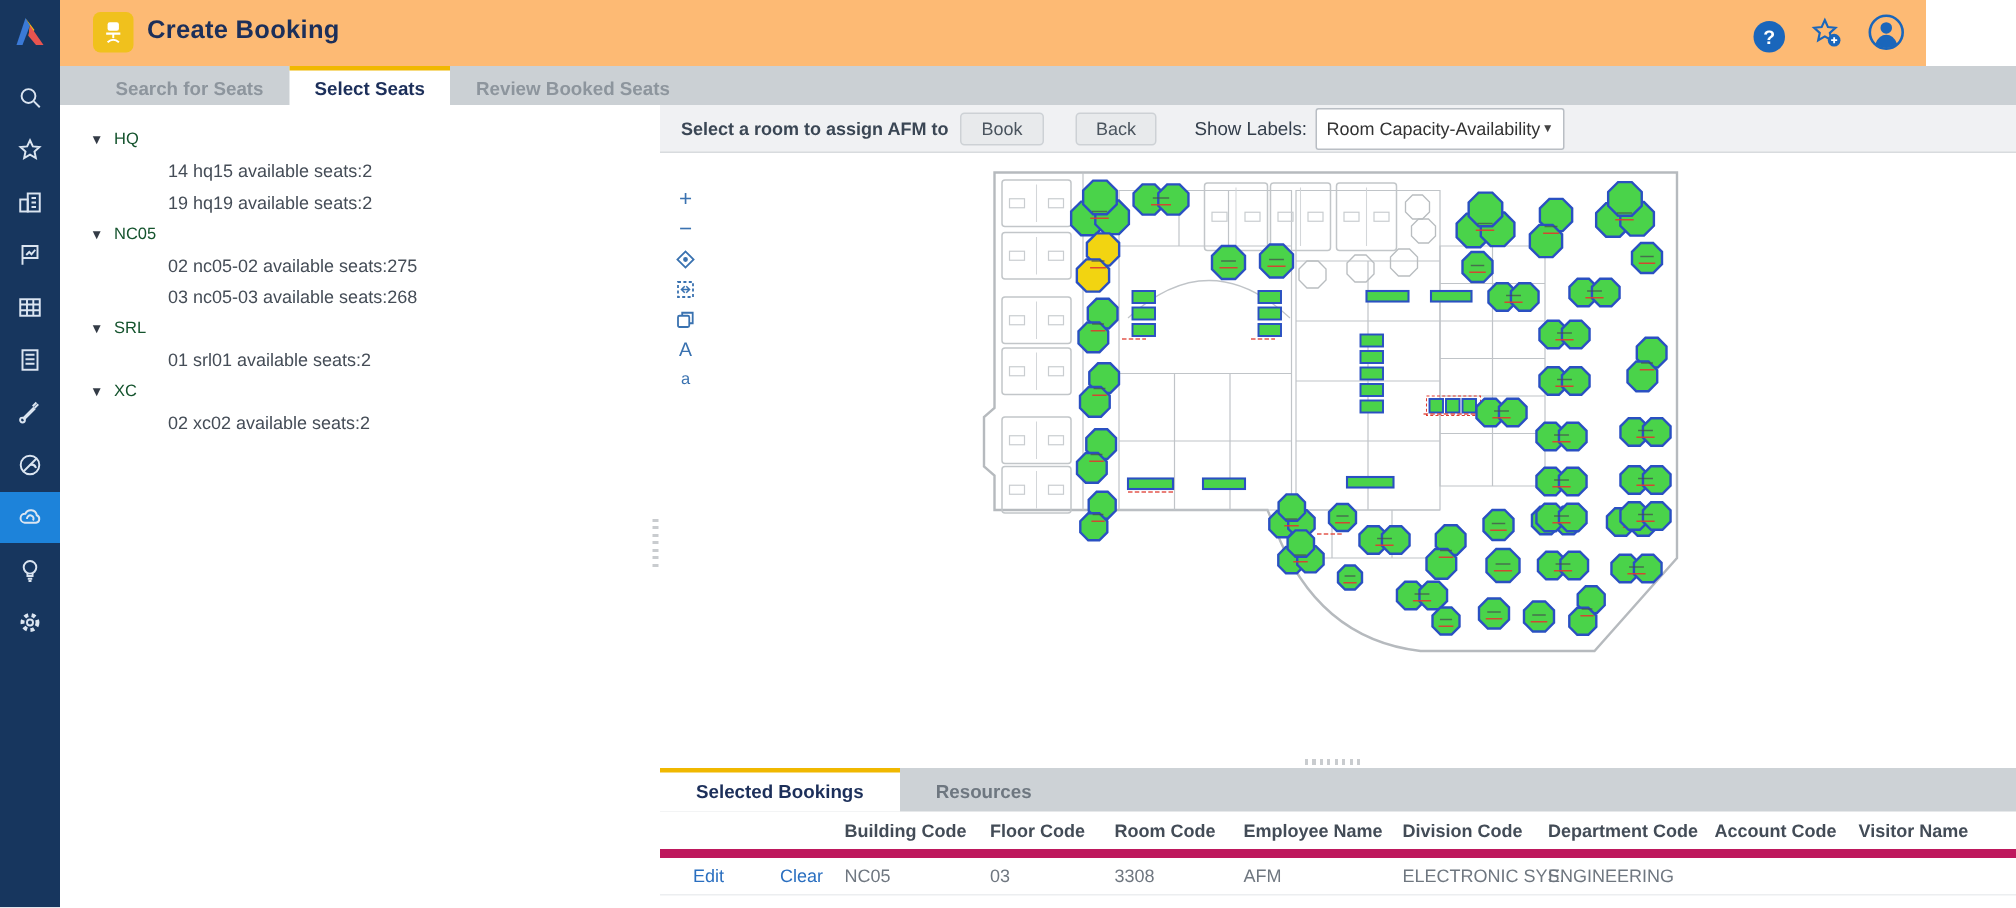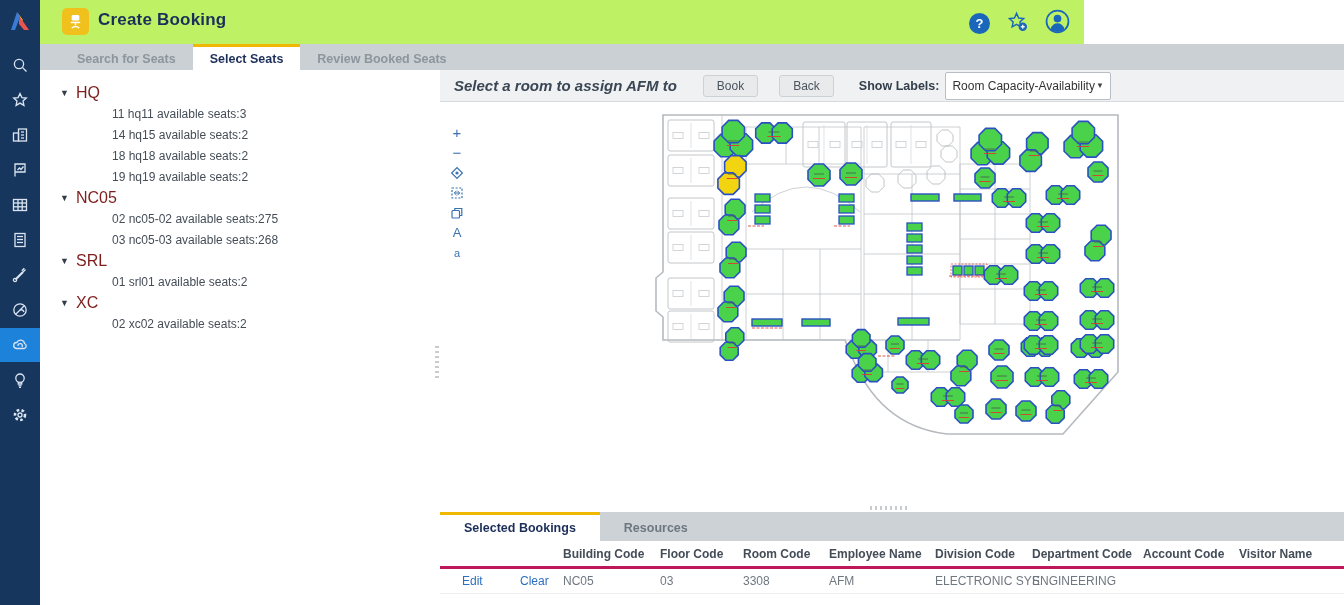--- a/index.html
+++ b/index.html
@@ -4,63 +4,63 @@
 <style>
   html,body{margin:0;padding:0;background:#fff;}
   #app{position:relative;width:1344px;height:605px;font-family:"Liberation Sans",sans-serif;overflow:hidden;background:#fff;-webkit-font-smoothing:antialiased;}
   
   #rail{position:absolute;left:0;top:0;width:40px;height:605px;background:#17365e;}
   .rail-logo{position:absolute;left:7px;top:8px;width:26px;height:26px;}
   .rail-item{position:absolute;left:0;width:40px;height:34px;display:flex;align-items:center;justify-content:center;cursor:pointer;}
   .rail-item svg{stroke:#dbe5f1;fill:none;stroke-width:1.3;}
   .rail-item.active{background:#1d83da;}
   
-  #hdr{position:absolute;left:40px;top:0;width:1044px;height:44px;background:#bef264;text-align:right;}
+  #hdr{position:absolute;left:40px;top:0;width:1244px;height:44px;background:#fdba74;text-align:right;}
   .hdr-icon-chair{position:absolute;left:22px;top:8px;width:27px;height:27px;background:#f0c11d;border-radius:5px;display:flex;align-items:center;justify-content:center;}
   .hdr-title{position:absolute;left:58px;top:10px;font-size:17px;font-weight:700;color:#1c2f5a;letter-spacing:.2px;}
   .hdr-right{position:absolute;right:14px;top:9px;display:flex;gap:16px;align-items:center;}
   .hdr-help{width:21px;height:21px;border-radius:50%;background:#1a66bb;color:#fff;font-size:13px;font-weight:700;display:flex;align-items:center;justify-content:center;cursor:pointer;}
   
   #tabs{position:absolute;left:40px;top:44px;width:1304px;height:26px;background:#cbd0d4;display:flex;align-items:stretch;padding-left:20px;box-sizing:border-box;}
   .tab{padding:0 17px;display:flex;align-items:center;font-size:12.5px;color:#8d959d;font-weight:700;cursor:pointer;border-top:3px solid transparent;box-sizing:border-box;}
   .tab.active{background:#fff;color:#1c2f5a;border-top:3px solid #f0b800;}
   
   #floorPanel{position:absolute;left:40px;top:70px;width:394px;height:535px;background:#fff;}
   .panel-head{height:26px;background:#edf0f2;border-bottom:1px solid #dde0e3;display:flex;align-items:center;padding-left:20px;font-size:12.5px;font-weight:700;color:#2e3c50;}
   #tree{padding:12px 0 0 20px;}
   .tree-group{display:flex;align-items:center;height:21px;cursor:pointer;}
   .tree-caret{color:#333b46;font-size:9px;width:16px;}
-  .tree-glabel{font-size:16px;color:#7f1d1d;}
+  .tree-glabel{font-size:11px;color:#14532d;}
   .tree-leaf{height:21px;display:flex;align-items:center;padding-left:52px;font-size:12px;color:#454d57;cursor:pointer;}
   
   #vsplit{position:absolute;left:434px;top:70px;width:6px;height:535px;background:#fff;}
   #vsplit .grip{position:absolute;left:1px;top:276px;width:4px;height:34px;background:repeating-linear-gradient(to bottom,#c9cccf 0 2px,transparent 2px 5px);}
   
   #mapPanel{position:absolute;left:440px;top:70px;width:904px;height:442px;background:#fff;}
   #mapToolbar{height:32px;background:#f0f1f3;border-bottom:1px solid #d8dbde;display:flex;align-items:center;padding-left:14px;box-sizing:border-box;}
-  .map-instruction{font-size:15px;color:#3a4654;font-weight:700;margin-right:26px;font-style:italic;}
+  .map-instruction{font-size:12px;color:#3a4654;font-weight:700;margin-right:8px;}
   .btn{background:#e8eaec;border:1px solid #cdd1d5;border-radius:3px;color:#4a545e;font-size:12px;padding:3px 13px;margin-right:21px;cursor:pointer;font-family:inherit;}
-  .show-labels{font-size:12.5px;color:#333e4b;font-weight:700;margin:0 6px 0 4px;}
+  .show-labels{font-size:12.5px;color:#333e4b;font-weight:400;margin:0 6px 0 4px;}
   .select{background:#fff;border:1px solid #b9bec4;border-radius:2px;font-size:12px;color:#333;padding:2px 6px;height:22px;display:flex;align-items:center;gap:1px;cursor:pointer;}
   .select .caret{font-size:8px;color:#444;}
   #mapBody{position:relative;width:904px;height:409px;background:#fff;overflow:hidden;}
   #mapTools{position:absolute;left:8px;top:22px;display:flex;flex-direction:column;gap:3px;color:#3a72b0;}
   .mtool{width:18px;height:17px;display:flex;align-items:center;justify-content:center;font-size:15px;cursor:pointer;}
   .mtool svg{stroke:#3a72b0;fill:none;stroke-width:1.2;}
   .mtool.tA{font-size:13px;font-weight:400;}
   .mtool.ta{font-size:11px;}
   #plan{position:absolute;left:208px;top:2px;}
   
   #bottomPanel{position:absolute;left:440px;top:512px;width:904px;height:93px;background:#fff;}
   #bottomPanel .grip-h{position:absolute;left:430px;top:-6px;width:40px;height:4px;background:repeating-linear-gradient(to right,#c9cccf 0 2px,transparent 2px 5px);}
   #btabs{height:29px;background:#cdd2d6;display:flex;align-items:stretch;}
   .btab{padding:13px 24px;display:flex;align-items:center;font-size:12.5px;color:#6e7780;font-weight:700;cursor:pointer;border-top:3px solid transparent;box-sizing:border-box;}
   .btab.active{background:#fff;color:#1c2f5a;border-top:3px solid #f0b800;}
   .grid-row{display:grid;grid-template-columns:58px 57px 97px 83px 86px 106px 97px 111px 96px auto;align-items:center;}
-  #gridHead{height:25px;border-bottom:3px solid #be185d;}
+  #gridHead{height:25px;border-bottom:6px solid #be185d;}
   #gridHead div{font-size:12px;color:#434c57;font-weight:600;padding-left:8px;white-space:nowrap;}
   #gridData{height:24px;border-bottom:1px solid #eceef0;}
   #gridData div{font-size:12px;color:#6f7780;padding-left:8px;white-space:nowrap;}
   #gridData .lnk{color:#2a6fc0;cursor:pointer;padding-left:22px;}
 </style>
 </head>
 <body>
 
 <div id="app">
 
@@ -188,23 +188,21 @@
       <div class="tab active">Select Seats</div>
       <div class="tab">Review Booked Seats</div>
     </div>
 
   <div id="floorPanel">
     <div id="tree">
         <div class="tree-group">
           <span class="tree-caret">▼</span>
           <span class="tree-glabel">HQ</span>
         </div>
-        <div class="tree-leaf">11 hq11 available seats:3</div>
         <div class="tree-leaf">14 hq15 available seats:2</div>
-        <div class="tree-leaf">18 hq18 available seats:2</div>
         <div class="tree-leaf">19 hq19 available seats:2</div>
         <div class="tree-group">
           <span class="tree-caret">▼</span>
           <span class="tree-glabel">NC05</span>
         </div>
         <div class="tree-leaf">02 nc05-02 available seats:275</div>
         <div class="tree-leaf">03 nc05-03 available seats:268</div>
         <div class="tree-group">
           <span class="tree-caret">▼</span>
           <span class="tree-glabel">SRL</span>

